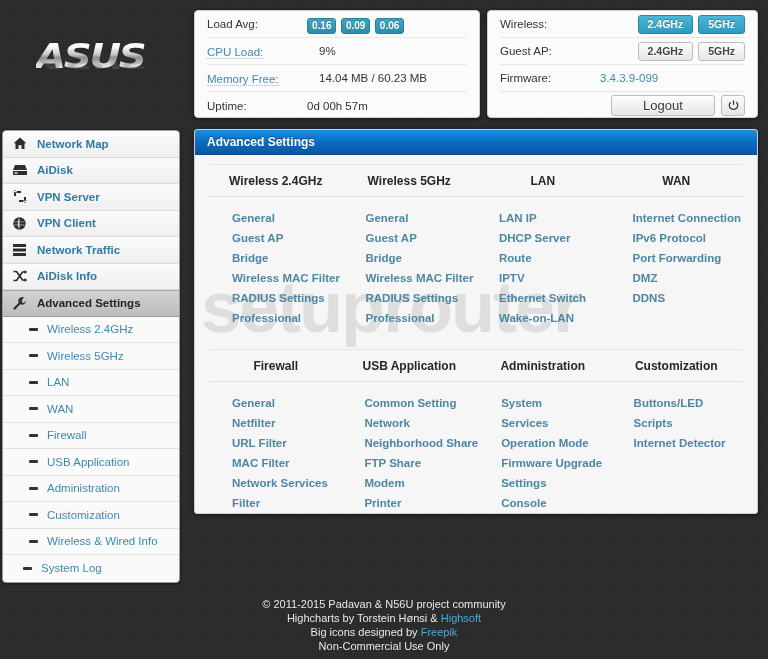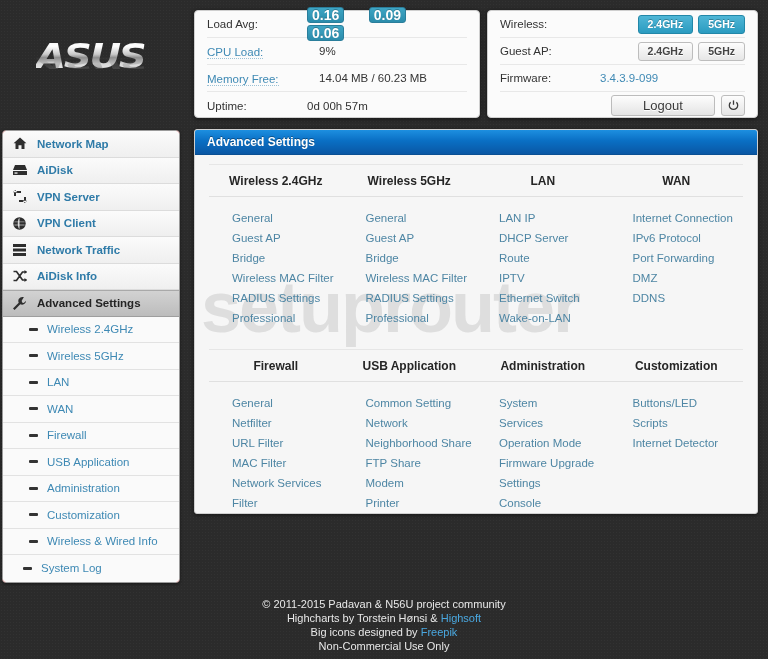--- a/index.html
+++ b/index.html
@@ -187,28 +187,28 @@
     margin-right: auto;
   }
   #status-left .srow .kwrap { width: 112px; flex: 0 0 auto; }
   .srow .v {
     font-size: 11.5px;
     color: #333;
   }
 
   .badge {
     display: inline-block;
-    font-size: 14px;
+    font-size: 10px;
     font-weight: bold;
     color: #fff;
     background: linear-gradient(180deg,#3ea5c4 0%, #2b8cab 100%);
     border: 1px solid #2a7e9b;
     border-radius: 3px;
     padding: 2px 4px 2px 4px;
-    margin-right: 20px;
+    margin-right: 0;
     line-height: 10px;
     text-shadow: 0 -1px 0 rgba(0,0,0,0.25);
   }
 
   .btn {
     display: inline-flex;
     align-items: center;
     justify-content: center;
     font-size: 10.5px;
     font-weight: bold;
@@ -325,20 +325,21 @@
   .sec-head .col-h {
     flex: 1 1 0;
     text-align: center;
     font-size: 12px;
     font-weight: bold;
     color: #262626;
   }
   .sec-cols {
     display: flex;
     padding: 11px 0 12px 0;
+    font-weight: bold;
   }
   .sec-cols .col {
     flex: 1 1 0;
     padding-left: 23px;
   }
   .sec-cols .col .lnk {
     font-size: 11.5px;
     color: #4e86a4;
     line-height: 20px;
     cursor: pointer;

